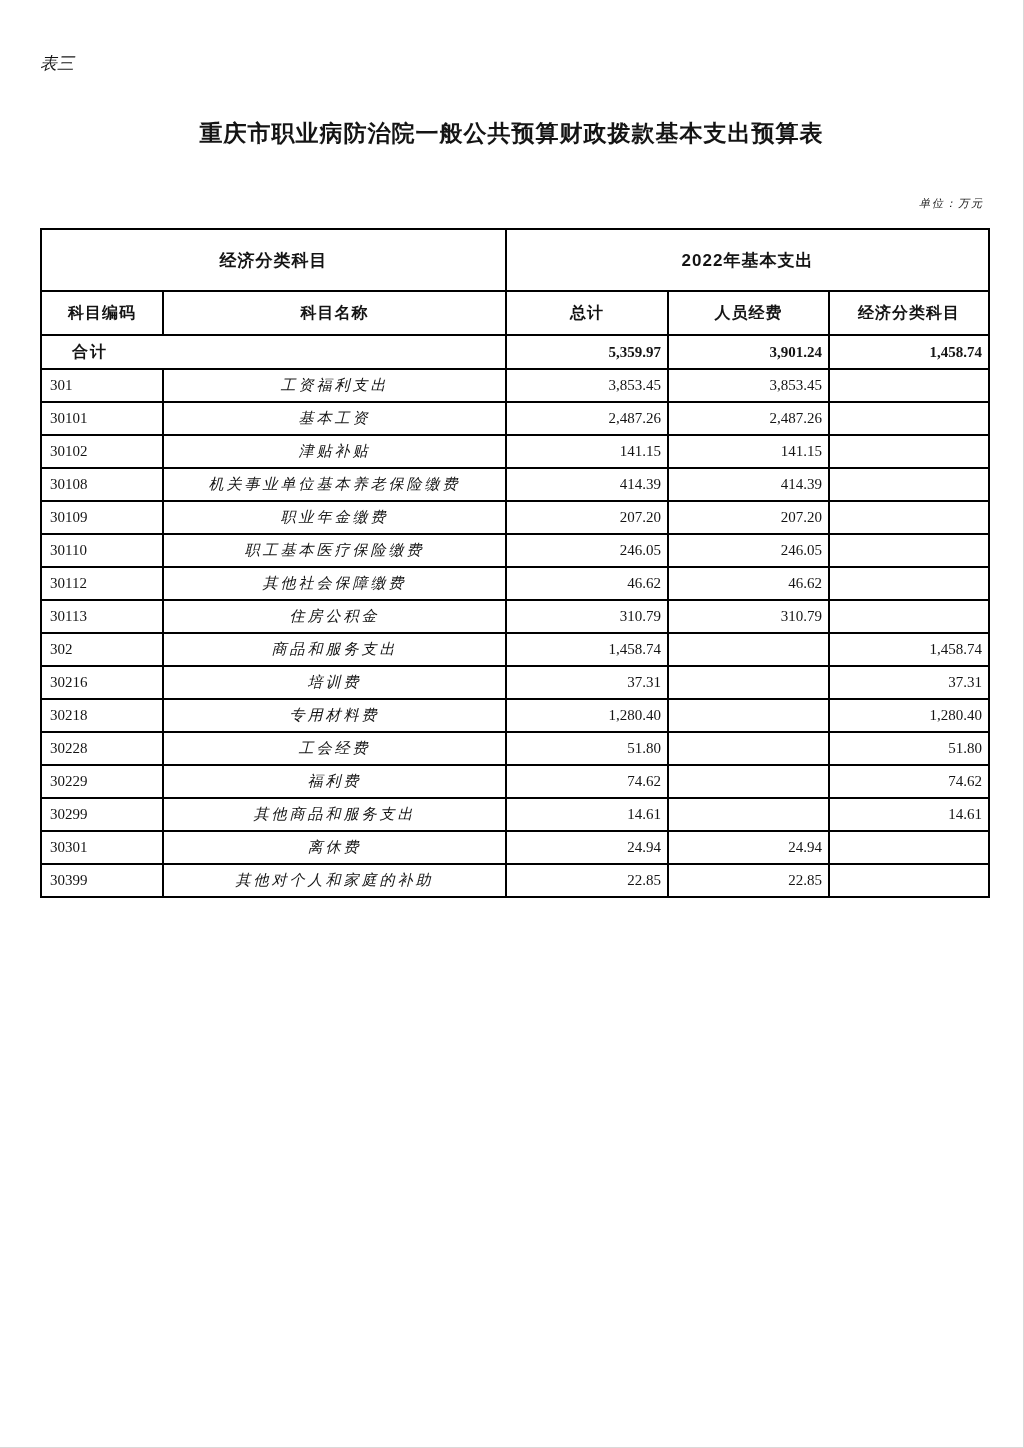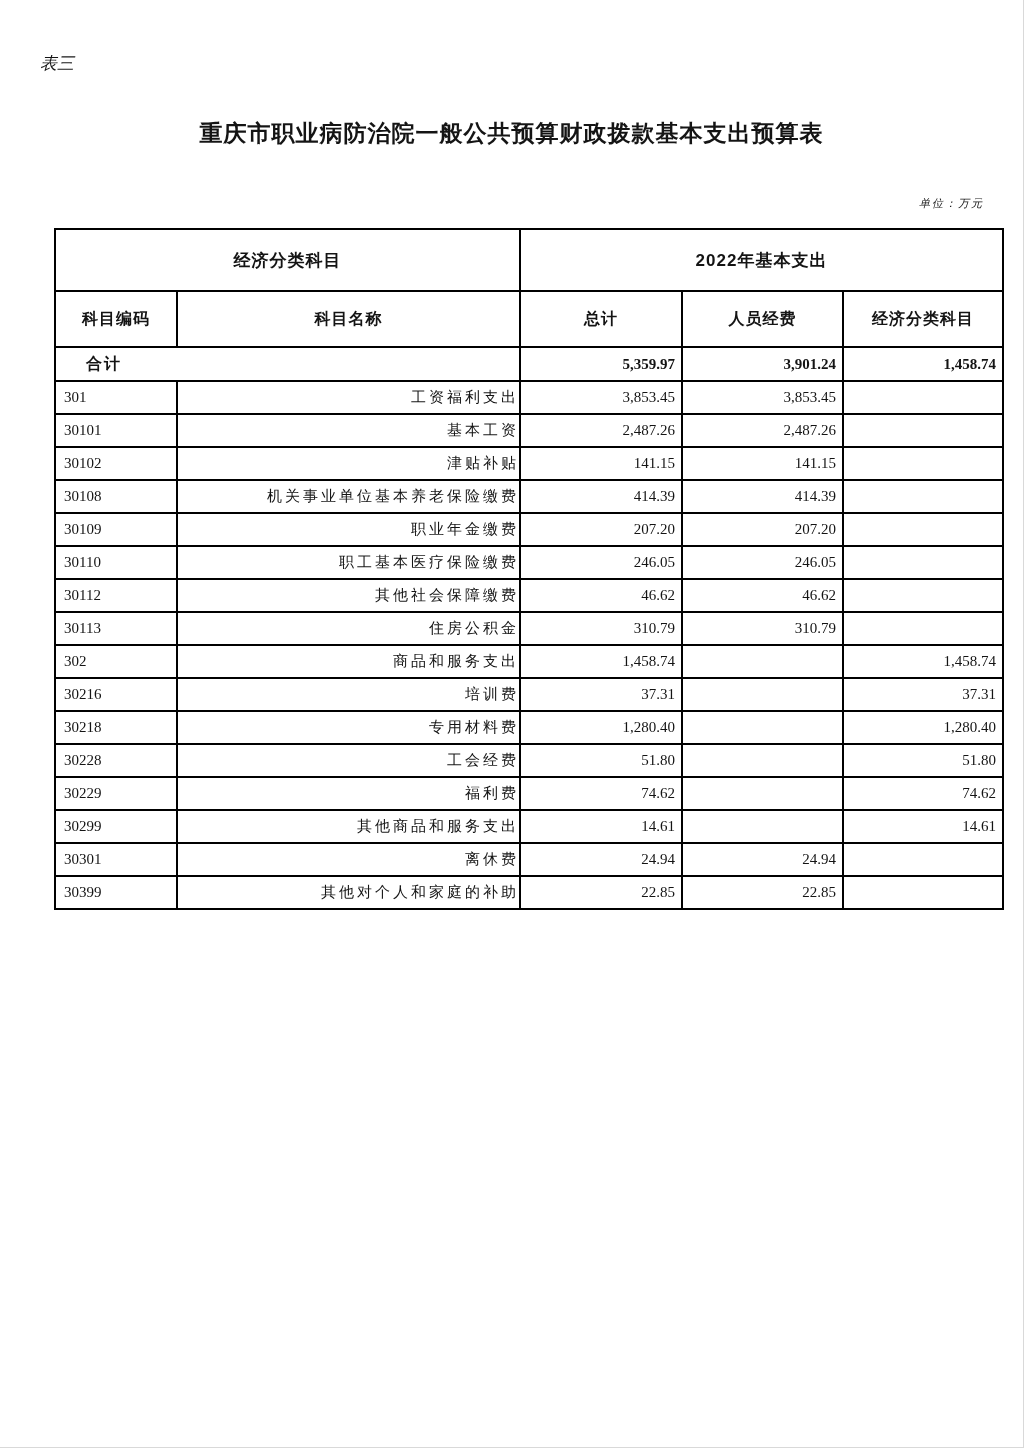--- a/index.html
+++ b/index.html
@@ -29,21 +29,21 @@
     letter-spacing: 1px;
     font-family: "Liberation Serif", serif;
   }
   .unit-note {
     position: absolute; right: 39px; top: 196px;
     font-size: 11px; font-style: italic;
     font-family: "DejaVu Serif", serif;
     letter-spacing: 2px;
   }
   table.budget {
-    position: absolute; left: 54px; top: 228px;
+    position: absolute; left: 40px; top: 228px;
     width: 948px;
     border-collapse: collapse;
     table-layout: fixed;
   }
   table.budget col.c-code  { width: 122px; }
   table.budget col.c-name  { width: 343px; }
   table.budget col.c-total { width: 162px; }
   table.budget col.c-pers  { width: 161px; }
   table.budget col.c-daily { width: 160px; }
   table.budget th, table.budget td {
@@ -54,34 +54,34 @@
     white-space: nowrap;
   }
   tr.hdr-group th {
     height: 62px;
     font-family: "Liberation Sans", "DejaVu Sans", sans-serif;
     font-weight: bold; font-size: 17px;
     text-align: center;
     letter-spacing: 1px;
   }
   tr.hdr-cols th {
-    height: 56px;
+    height: 44px;
     font-family: "Liberation Sans", "DejaVu Sans", sans-serif;
     font-weight: bold; font-size: 16px;
     text-align: center;
     letter-spacing: 1px;
   }
   tr.total-row td { height: 34px; font-size: 15px; font-weight: bold; }
   tr.total-row td.lbl { text-align: left; font-size: 16px; letter-spacing: 2px; padding-left: 30px; }
   tr.data-row td { height: 33px; font-size: 15px; }
   td.code { text-align: left; padding-left: 8px; font-family: "Liberation Serif", serif; }
   td.name {
-    text-align: right; 
+    text-align: center; 
     font-family: "DejaVu Serif", serif;
-    letter-spacing: 3px; font-size: 14.5px;
+    letter-spacing: 3px; font-size: 14.5px; font-style: italic;
   }
   td.num {
     text-align: right; padding-right: 6px;
     font-family: "Liberation Serif", serif;
     margin-left: 10px;
   }
 </style>
 </head>
 <body>
 

